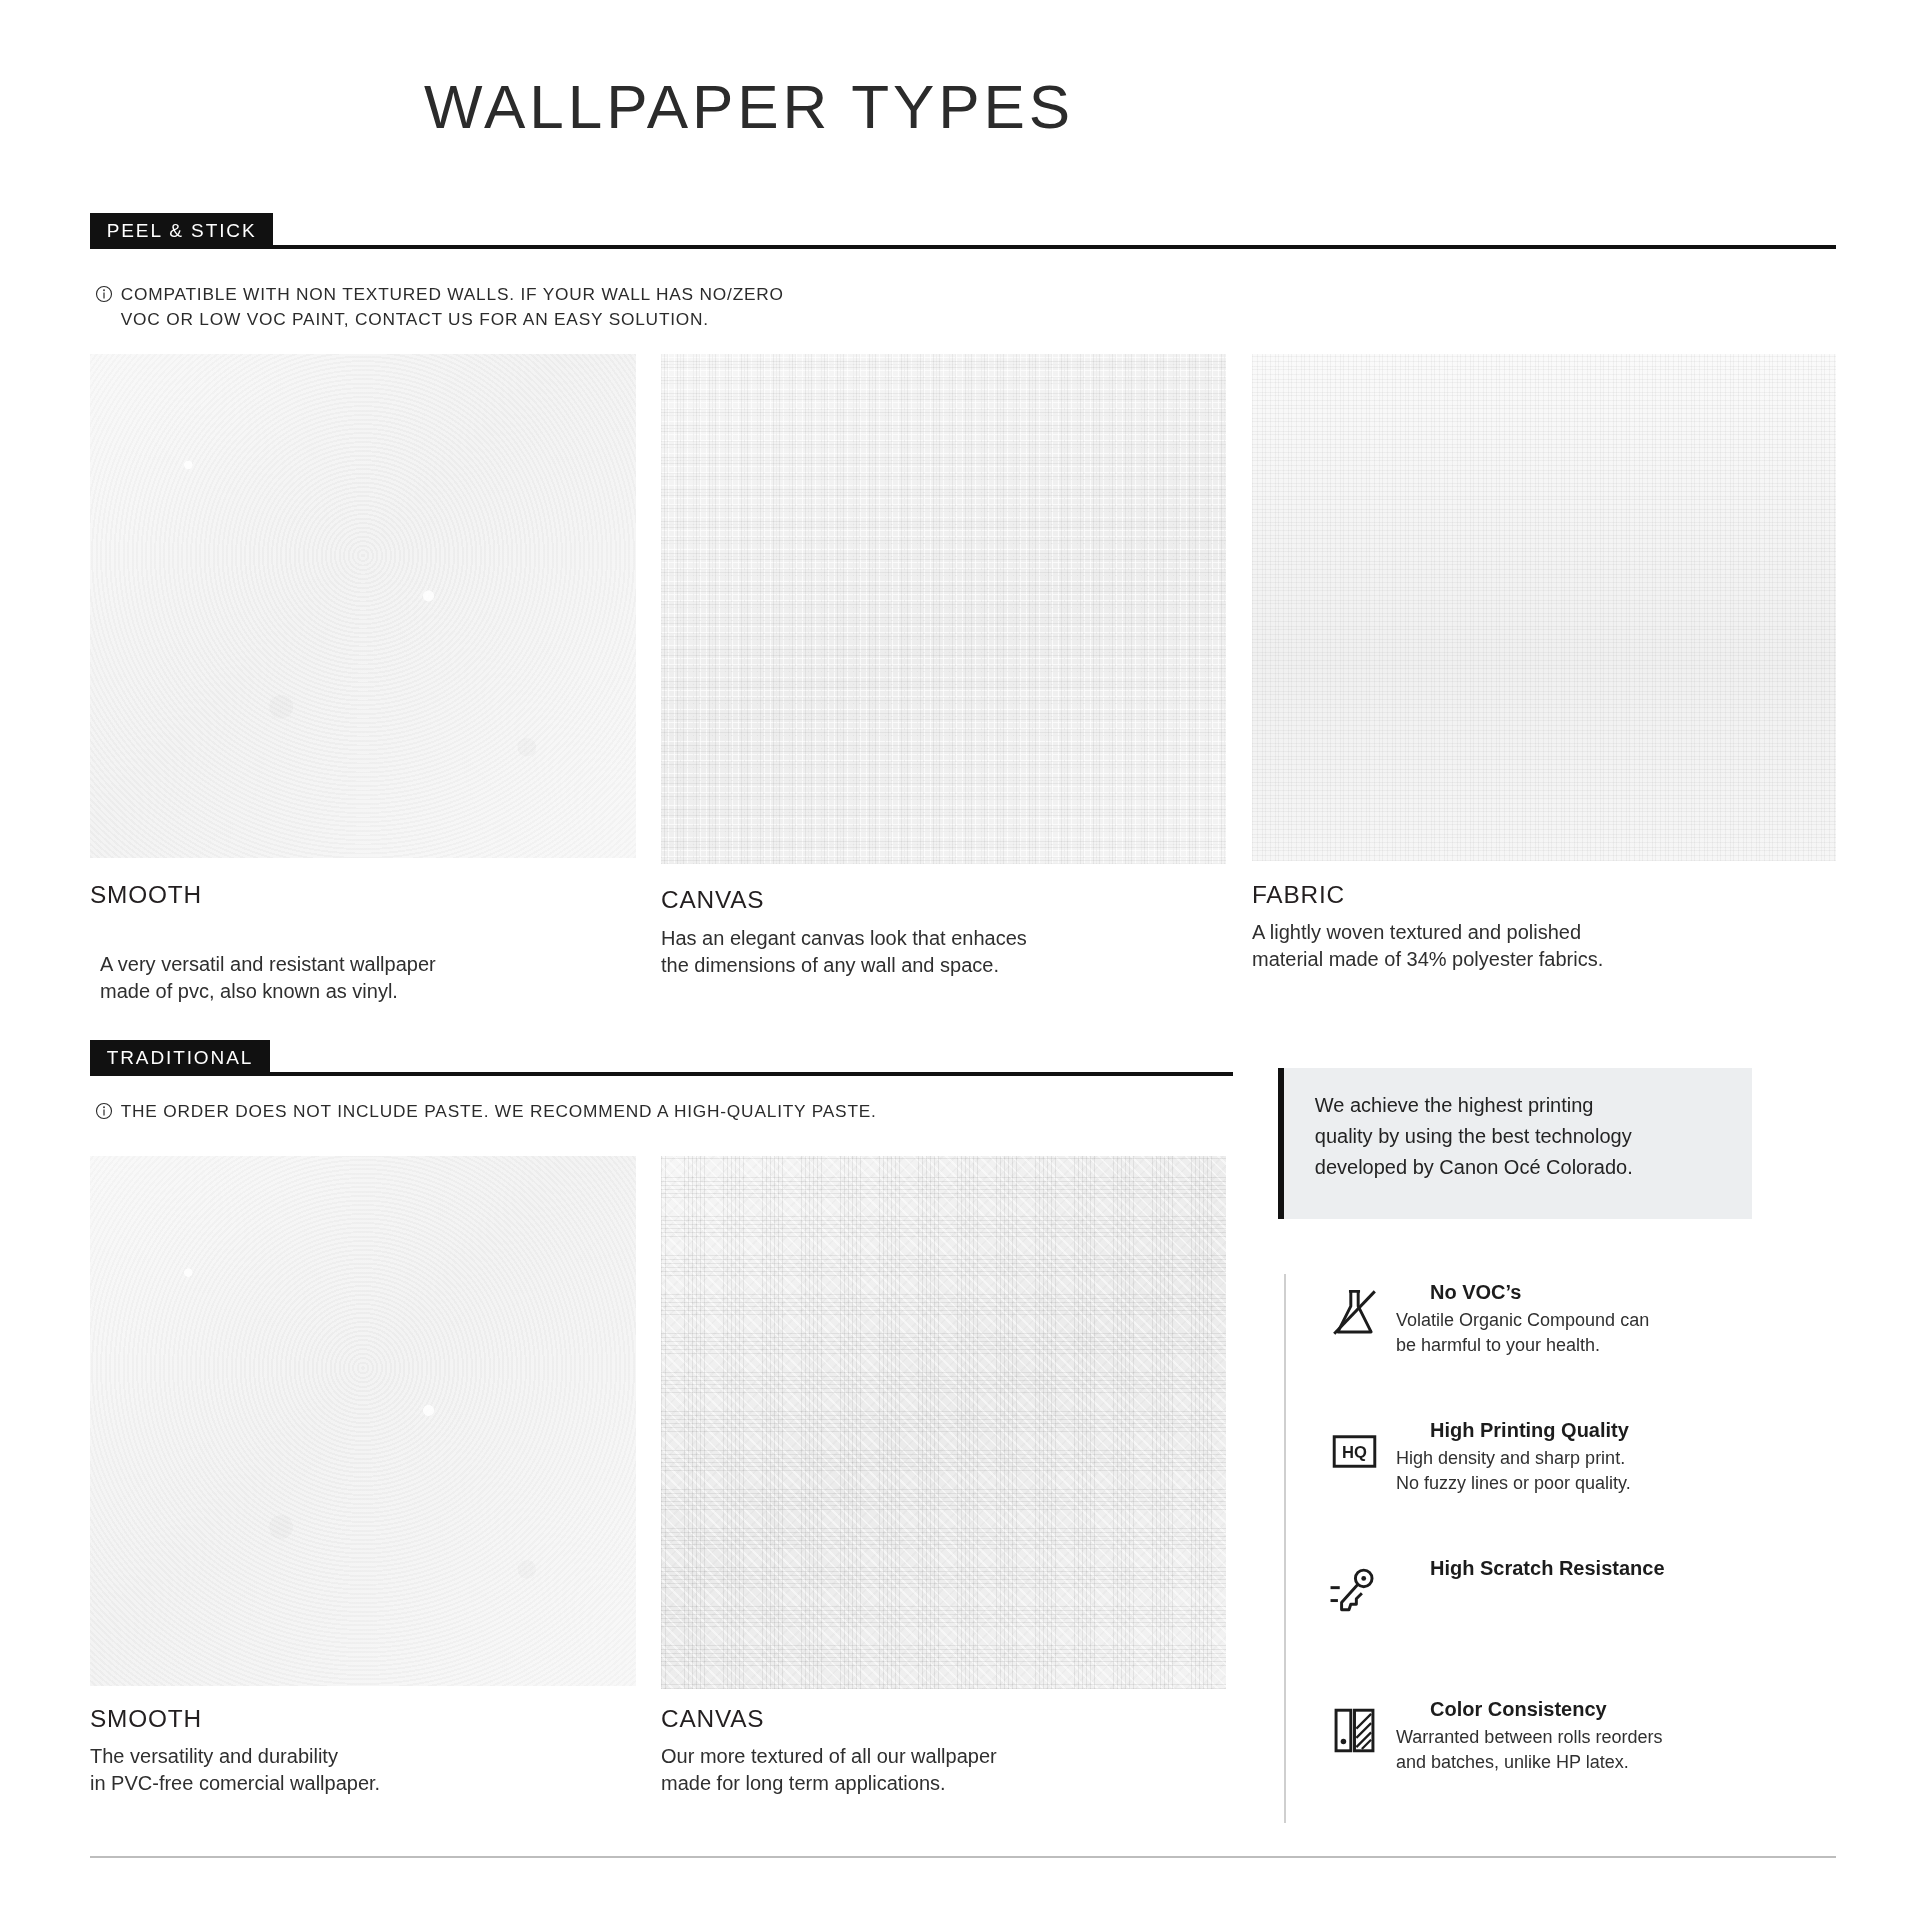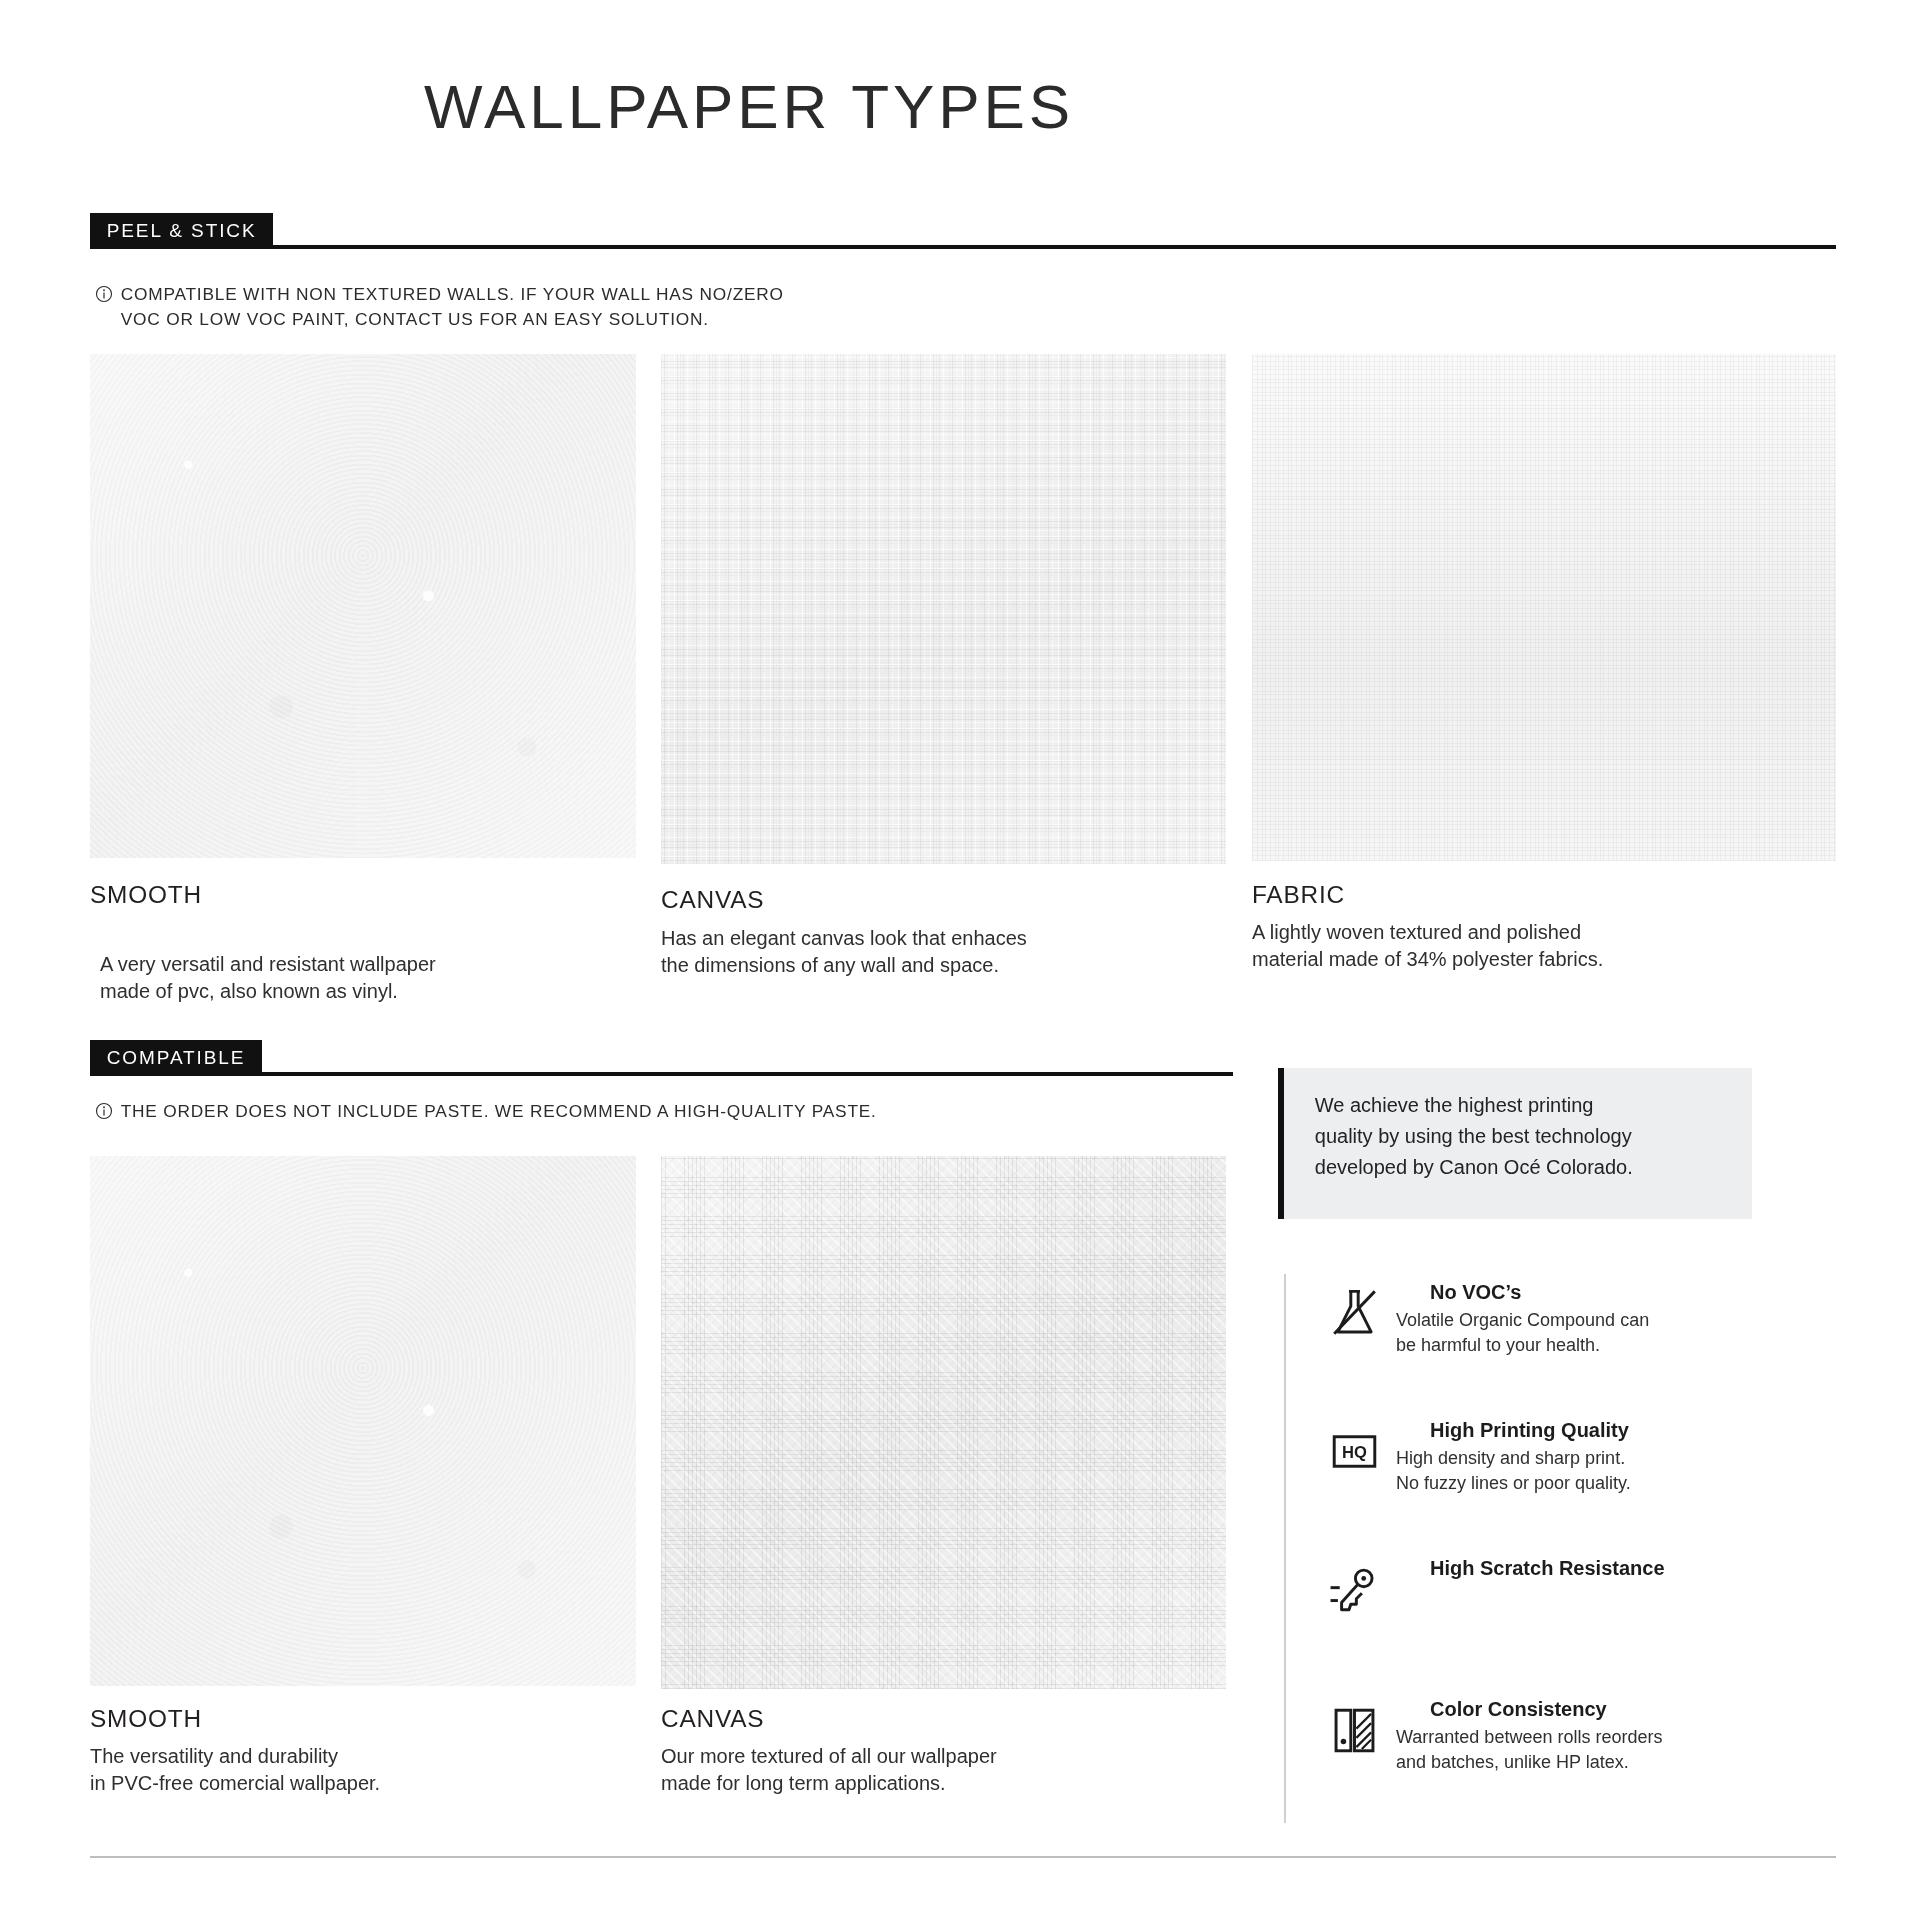--- a/index.html
+++ b/index.html
@@ -227,21 +227,21 @@
 
   <div class="cap-title" style="left:661px; top:886px;">CANVAS</div>
   <div class="cap-desc" style="left:661px; top:925px; width:565px;">Has an elegant canvas look that enhaces
 the dimensions of any wall and space.</div>
 
   <div class="cap-title" style="left:1252px; top:881px;">FABRIC</div>
   <div class="cap-desc" style="left:1252px; top:919px; width:591px;">A lightly woven textured and polished
 material made of 34% polyester fabrics.</div>
 
   <div class="section-head" style="left:90px; top:1040px; width:1143px;">
-    <div class="section-tag">COMPATIBLE</div>
+    <div class="section-tag">TRADITIONAL</div>
     <div class="section-rule"></div>
   </div>
 
   <div class="note" style="left:95px; top:1099px; width:1130px;">
     <span class="info-icon">
       <svg width="18" height="18" viewBox="0 0 24 24">
         <circle cx="12" cy="12" r="10" fill="none" stroke="#2b2b2b" stroke-width="1.5"></circle>
         <circle cx="12" cy="7" r="1.2" fill="#2b2b2b"></circle>
         <rect x="11.2" y="10" width="1.6" height="8" fill="#2b2b2b"></rect>
       </svg>

